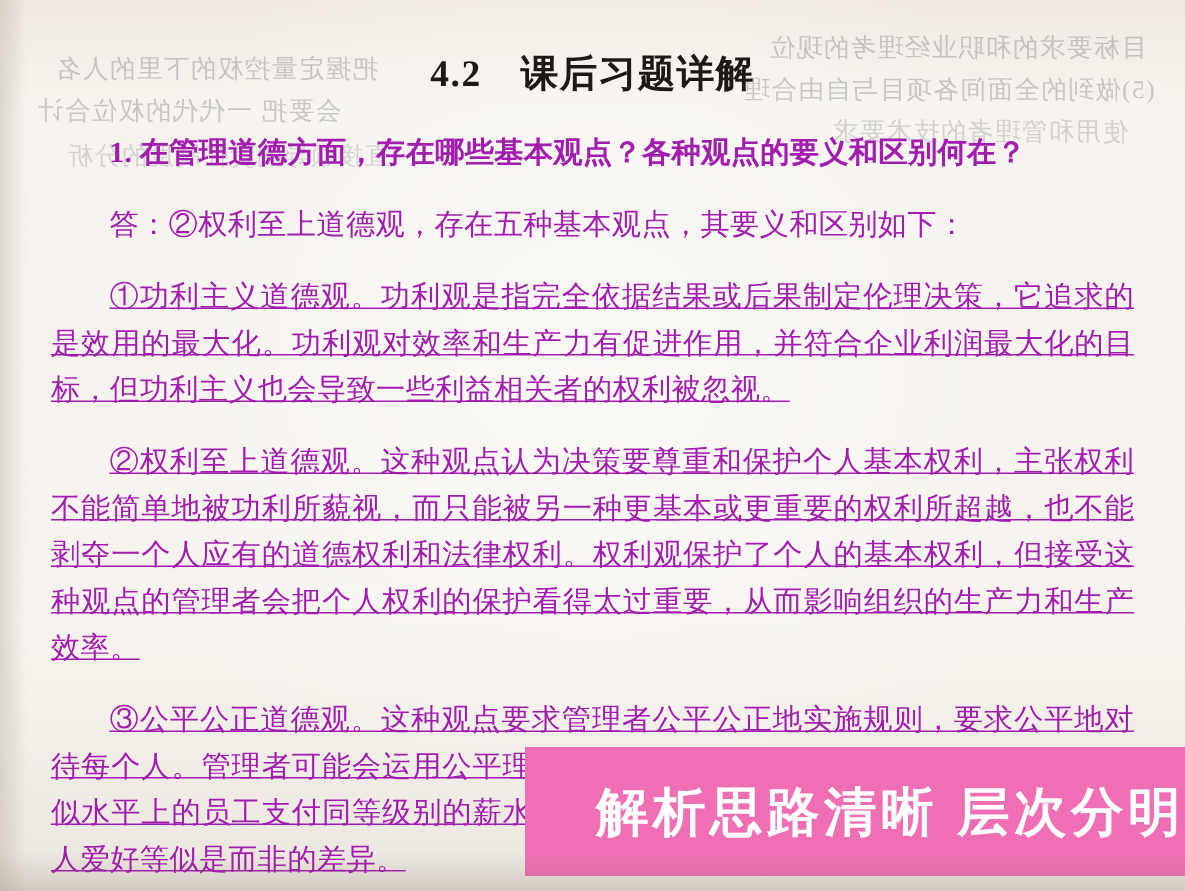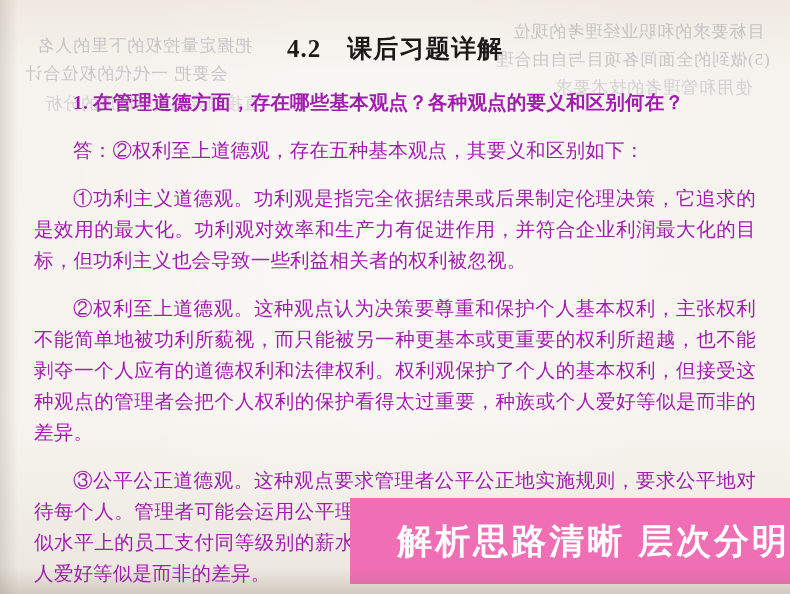--- a/index.html
+++ b/index.html
@@ -71,21 +71,21 @@
     color: #a21caf;
     letter-spacing: 0.2px;
   }
   p.q {
     font-weight: bold;
     text-indent: 2em;
     font-size: 19.5px;
     margin-bottom: 7px;
   }
   p.ans { text-indent: 2em; }
-  p.item { text-indent: 2em; }
+  p.item { text-indent: 2em; text-decoration: underline; }
 
   
   .banner {
     position: absolute;
     right: 0;
     bottom: 10px;
     width: 440px;
     height: 86px;
     background: #f06fb4;
     display: flex;
@@ -135,21 +135,21 @@
       <span class="num">4.2</span><span>课后习题详解</span>
     </h1>
 
     <p class="q">1. 在管理道德方面，存在哪些基本观点？各种观点的要义和区别何在？</p>
 
     <p class="ans">答：②权利至上道德观，存在五种基本观点，其要义和区别如下：</p>
 
 
     <p class="item">①功利主义道德观。功利观是指完全依据结果或后果制定伦理决策，它追求的是效用的最大化。功利观对效率和生产力有促进作用，并符合企业利润最大化的目标，但功利主义也会导致一些利益相关者的权利被忽视。</p>
 
-    <p class="item">②权利至上道德观。这种观点认为决策要尊重和保护个人基本权利，主张权利不能简单地被功利所藐视，而只能被另一种更基本或更重要的权利所超越，也不能剥夺一个人应有的道德权利和法律权利。权利观保护了个人的基本权利，但接受这种观点的管理者会把个人权利的保护看得太过重要，种族或个人爱好等似是而非的差异。</p>
+    <p class="item">②权利至上道德观。这种观点认为决策要尊重和保护个人基本权利，主张权利不能简单地被功利所藐视，而只能被另一种更基本或更重要的权利所超越，也不能剥夺一个人应有的道德权利和法律权利。权利观保护了个人的基本权利，但接受这种观点的管理者会把个人权利的保护看得太过重要，从而影响组织的生产力和生产效率。</p>
 
     <p class="item">③公平公正道德观。这种观点要求管理者公平公正地实施规则，要求公平地对待每个人。管理者可能会运用公平理论观来决定给那些在技能、绩效或职责处于相似水平上的员工支付同等级别的薪水，其决策的基础并不是性别、个性、种族或个人爱好等似是而非的差异。</p>
 
     <p class="item">④社会契约道德观。这种观点认为企业的决策或行为应当基于某种已经签定的社会契约的规定和管理，其基础是两种“契约”的整合：一种是允许企业处理并确定可接受的基本规则</p>
 
   </div>
 
   <div class="banner">
     <span>解析思路清晰 层次分明</span>
   </div>

